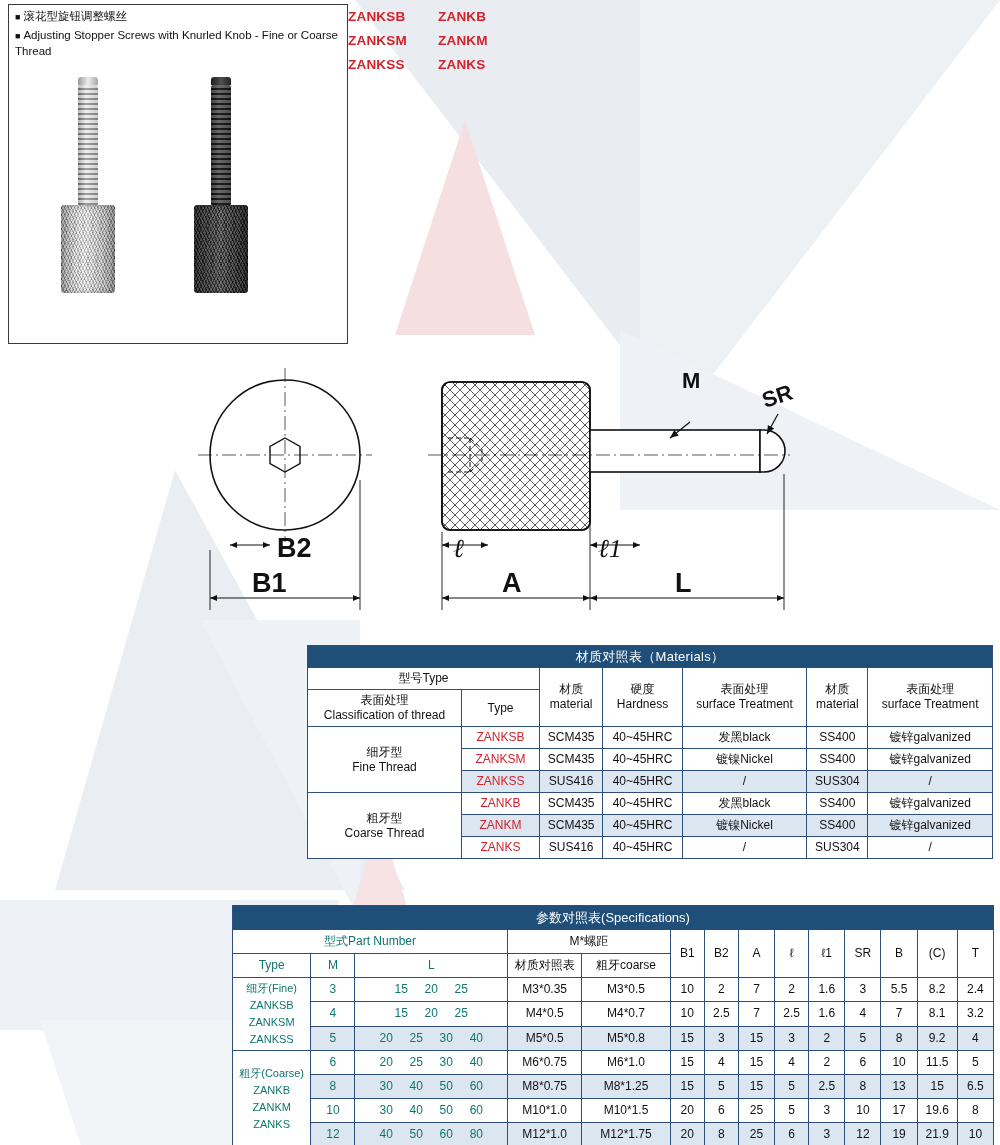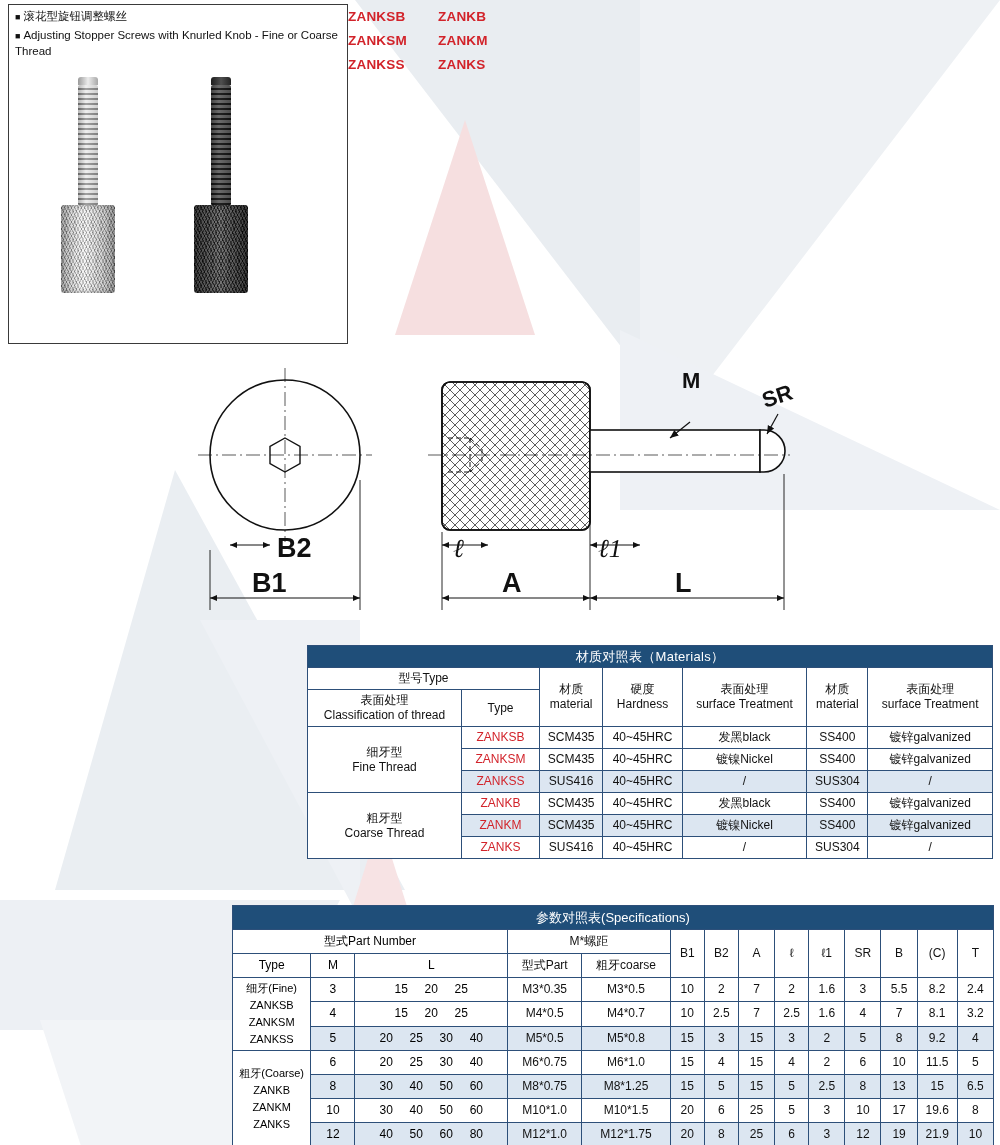--- a/index.html
+++ b/index.html
@@ -155,21 +155,21 @@
   }
   .spec-table th, .spec-table td {
     border:1px solid #2d4f79; text-align:center; padding:2px 2px;
     font-weight:normal; line-height:17px; height:24px;
   }
   .spec-title {
     background:#1f4e79; color:#fff; font-weight:bold; font-size:13px;
     padding:4px 0;
     margin-left:22px;
   }
-  .red-b { color:#000000; font-weight:bold; }
+  .red-b { color:#0f766e; font-weight:bold; }
   .spec-alt { background:#dce6f1; }
   .grp { font-size:11px; line-height:14px; }
 </style>
 </head>
 <body>
 
 <div id="root">
 
   <div class="bg-layer">
     <div class="bg-tri-gray-1"></div>
@@ -414,21 +414,21 @@
       <td rowspan="2" style="width:36px">ℓ1</td>
       <td rowspan="2" style="width:36px">SR</td>
       <td rowspan="2" style="width:36px">B</td>
       <td rowspan="2" style="width:40px">(C)</td>
       <td rowspan="2" style="width:36px">T</td>
     </tr>
     <tr>
       <td class="red-b" style="width:78px">Type</td>
       <td class="red-b" style="width:44px">M</td>
       <td class="red-b" style="width:152px">L</td>
-      <td style="width:74px">型式Part</td>
+      <td style="width:74px">材质对照表</td>
       <td style="width:88px">粗牙coarse</td>
     </tr>
 
     <tr>
       <td rowspan="3" class="red-b grp">
         <div>细牙(Fine)</div>
         <div>ZANKSB</div>
         <div>ZANKSM</div>
         <div>ZANKSS</div>
       </td>

